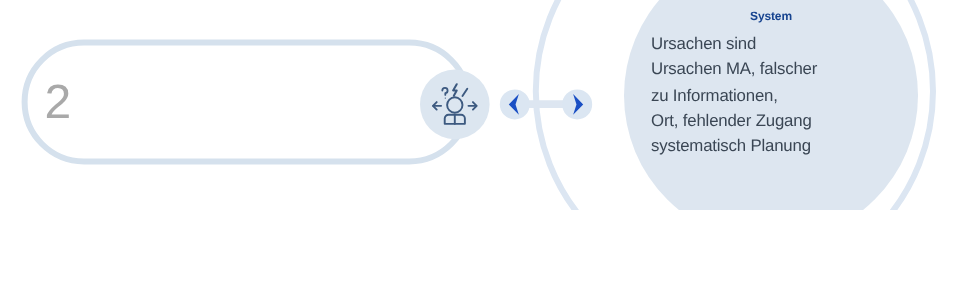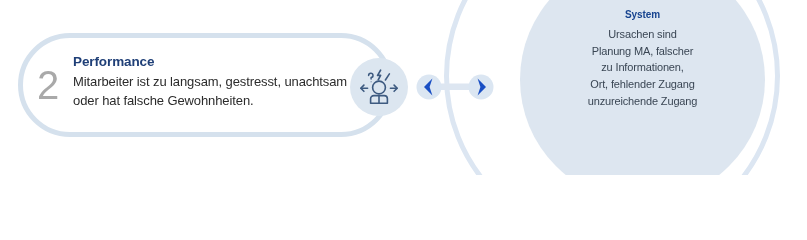--- a/index.html
+++ b/index.html
@@ -137,47 +137,39 @@
     font-size: 10px;
     font-weight: bold;
     color: #16438f;
     letter-spacing: -0.1px;
     margin: 0 0 5px 0;
     line-height: 1.2;
     text-align: center;
   }
 
   .sys-body {
-    font-size: 11px;
+    font-size: 14px;
     font-weight: 400;
     color: #3a4654;
     line-height: 1.52;
-    text-align: center;
     letter-spacing: -0.15px;
     margin: 0;
     width: 200px;
   }
   .sys-body span { display: block; }
 </style>
 </head>
 <body>
 
 <div id="stage">
 
   <div class="outer-ring"></div>
 
   <div class="pill-card">
     <div class="pill-number">2</div>
-    <div class="pill-text">
-      <div class="pill-title">Performance</div>
-      <div class="pill-body">
-        <span>Mitarbeiter ist zu langsam, gestresst,</span>
-        <span>unachtsam oder hat falsche Gewohnheiten.</span>
-      </div>
-    </div>
   </div>
 
   <div class="icon-bubble">
     <svg width="46" height="46" viewBox="0 0 46 46" aria-hidden="true">
       <g fill="none" stroke="#3d5a80" stroke-width="1.6" stroke-linecap="round" stroke-linejoin="round">
 
         <circle cx="23" cy="23.5" r="6.4"></circle>
 
         <path d="M14.6 39.2 v-4.4 a3.2 3.2 0 0 1 3.2 -3.2 h10.4 a3.2 3.2 0 0 1 3.2 3.2 v4.4 z"></path>
         <path d="M23 31.6 v7.6"></path>
@@ -210,20 +202,20 @@
       <path d="M16.4 6.4 L8.0 15 L16.4 23.6 L13.6 15 Z" fill="#1a4fc4"></path>
 
       <path d="M61.6 6.4 L70.0 15 L61.6 23.6 L64.4 15 Z" fill="#1a4fc4"></path>
     </svg>
   </div>
 
   <div class="inner-circle">
     <div class="sys-title">System</div>
     <div class="sys-body">
       <span>Ursachen sind</span>
-      <span>Planung MA, falscher</span>
+      <span>Ursachen MA, falscher</span>
       <span>zu Informationen,</span>
       <span>Ort, fehlender Zugang</span>
-      <span>unzureichende Zugang</span>
+      <span>systematisch Planung</span>
     </div>
   </div>
 
 </div>
 
 </body></html>

